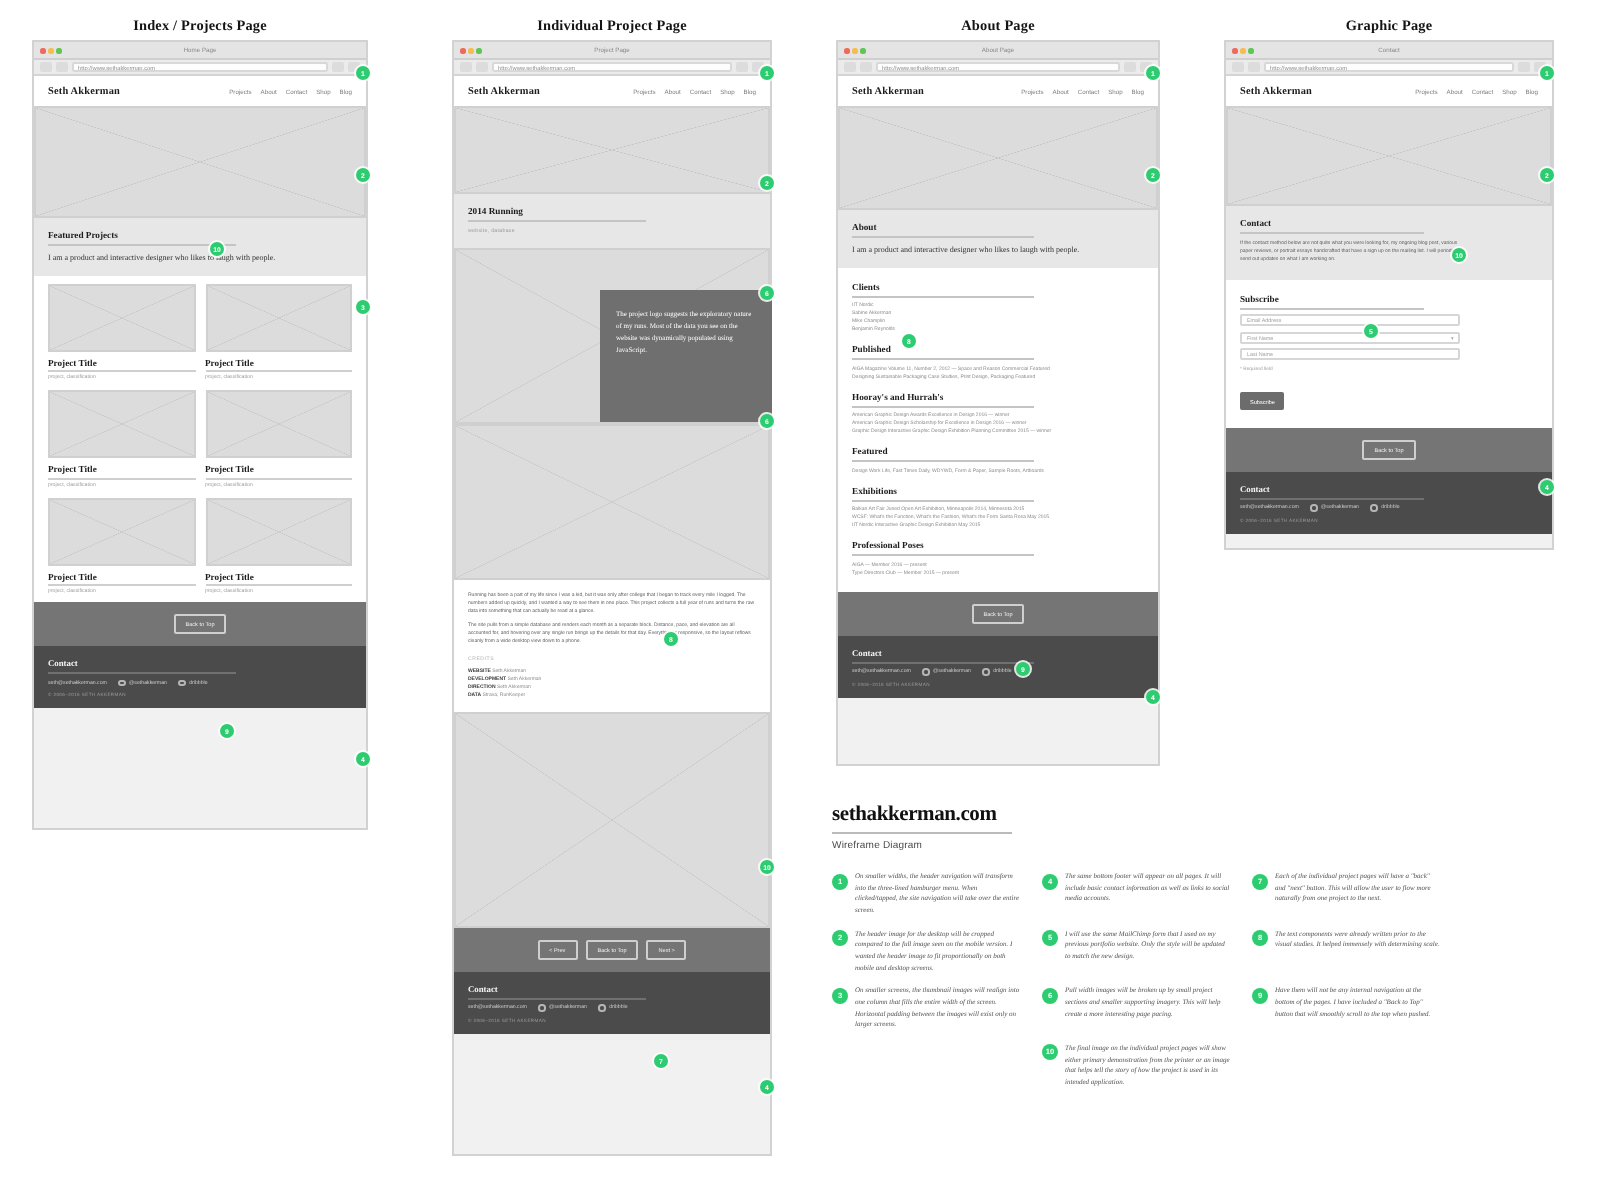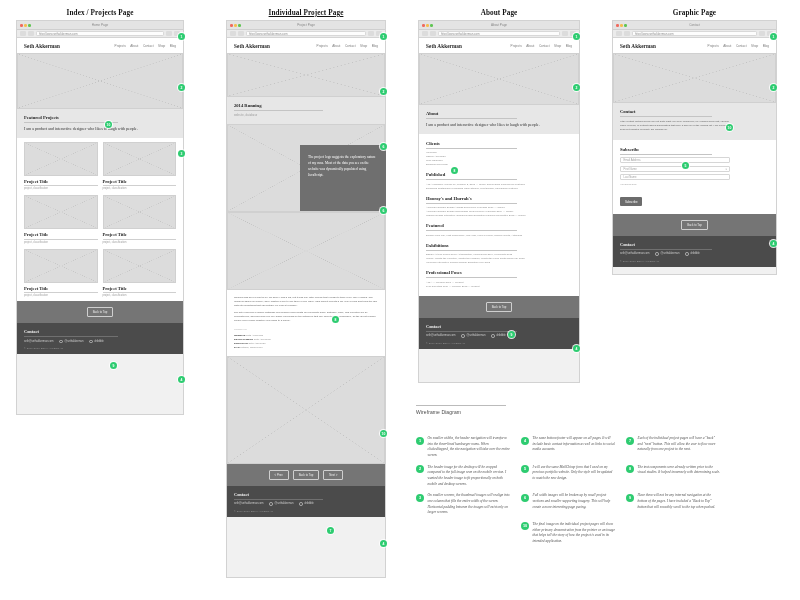--- a/index.html
+++ b/index.html
@@ -183,21 +183,21 @@
     font-family: "Liberation Serif", serif; font-style: italic;
     font-size: 3.5px; line-height: 1.62; color: #4f4f4f;
   }
 </style>
 </head>
 <body>
 
 <div id="canvas">
 
   <div class="panel-title" style="left:16px; top:9px; width:168px;">Index / Projects Page</div>
-  <div class="panel-title" style="left:226px; top:9px; width:160px;text-decoration:underline;">Individual Project Page</div>
+  <div class="panel-title" style="left:226px; top:9px; width:160px;">Individual Project Page</div>
   <div class="panel-title" style="left:418px; top:9px; width:162px;">About Page</div>
   <div class="panel-title" style="left:612px; top:9px; width:165px;">Graphic Page</div>
 
   <div class="browser" style="left:16px; top:20px; width:168px; height:395px;">
 
     <div class="chrome-bar">
       <div class="dots">
         <span class="dot r"></span>
         <span class="dot y"></span>
         <span class="dot g"></span>
@@ -593,20 +593,21 @@
     </div>
   </div>
 
   <div class="badge sm" style="left:770px; top:33px;">1</div>
   <div class="badge sm" style="left:770px; top:84px;">2</div>
   <div class="badge sm" style="left:726px; top:124px;">10</div>
   <div class="badge sm" style="left:682px; top:162px;">5</div>
   <div class="badge sm" style="left:770px; top:240px;">4</div>
 
   <div class="legend">
+    <div class="legend-title">sethakkerman.com</div>
     <div class="legend-rule"></div>
     <div class="legend-sub">Wireframe Diagram</div>
   </div>
 
   <div class="legend-grid">
     <div class="ann">
       <div class="ann-badge">1</div>
       <div class="ann-txt">On smaller widths, the header navigation will transform into the three-lined hamburger menu. When clicked/tapped, the site navigation will take over the entire screen.</div>
     </div>
     <div class="ann">

